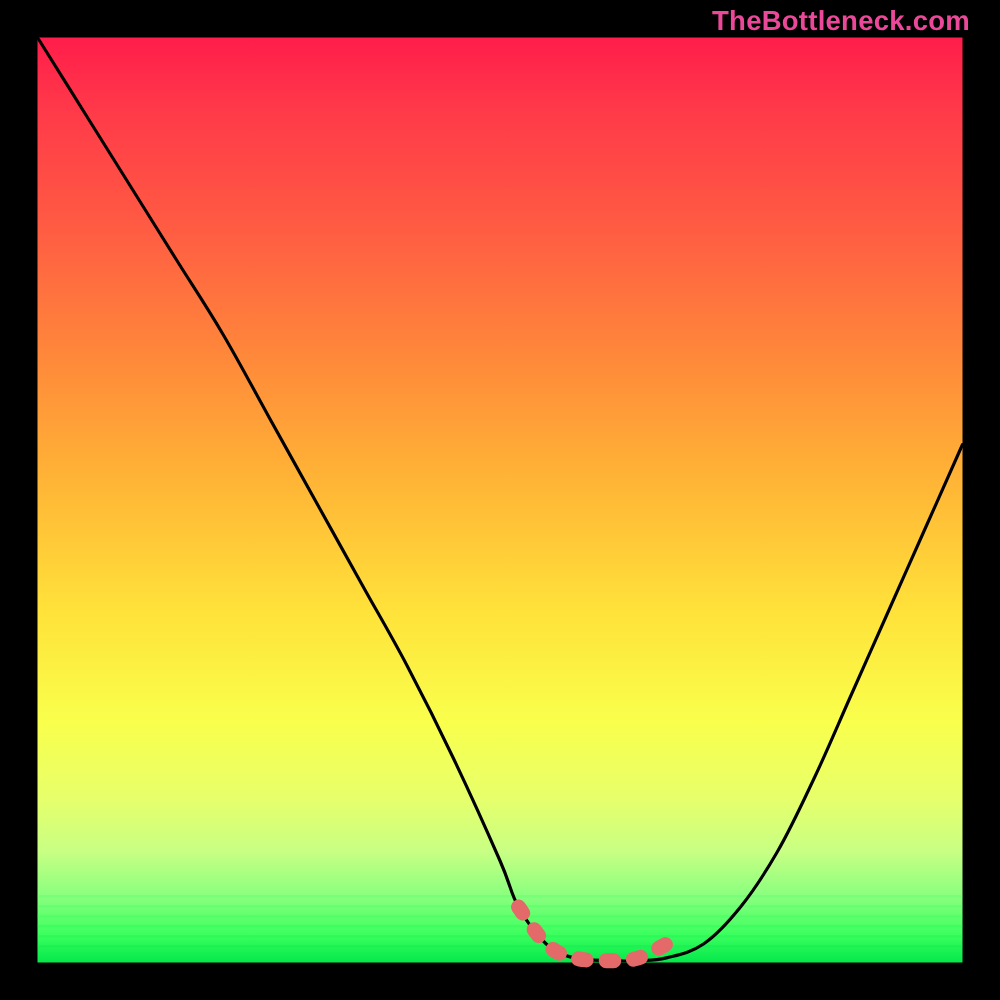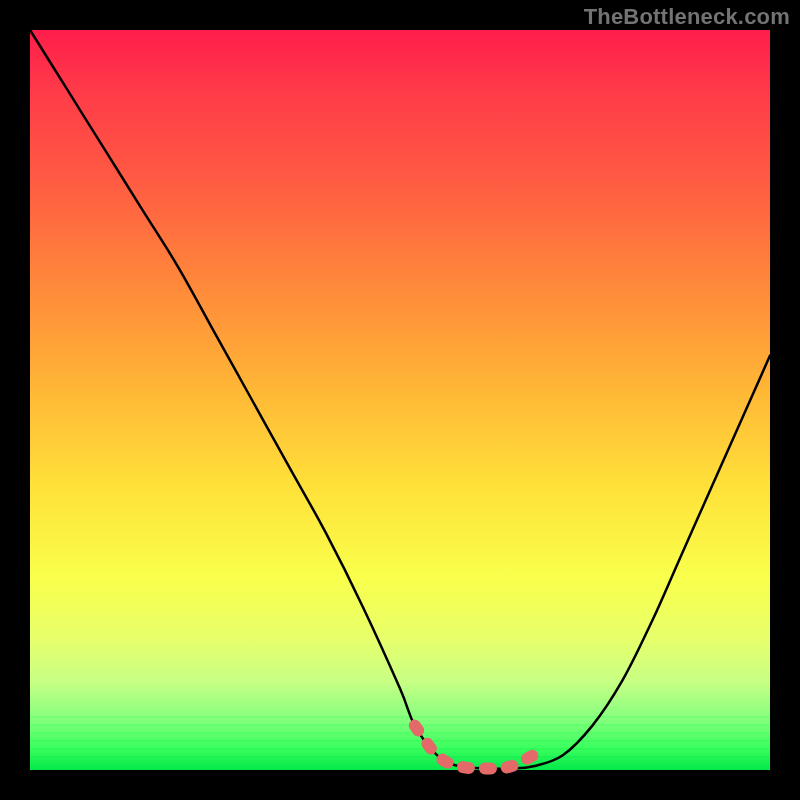--- a/index.html
+++ b/index.html
@@ -13,22 +13,22 @@
   }
   .stage {
     position: relative;
     width: 800px;
     height: 800px;
     background: #000;
   }
   .watermark {
     position: absolute;
     top: 4px;
-    right: 10px;
-    color: #737373;
+    right: 24px;
+    color: #ec4899;
     font-size: 22px;
     font-weight: 600;
     letter-spacing: 0.2px;
     z-index: 5;
     user-select: none;
     margin-left: 40px;
   }
   .plot-box {
     position: absolute;
     left: 30px;

